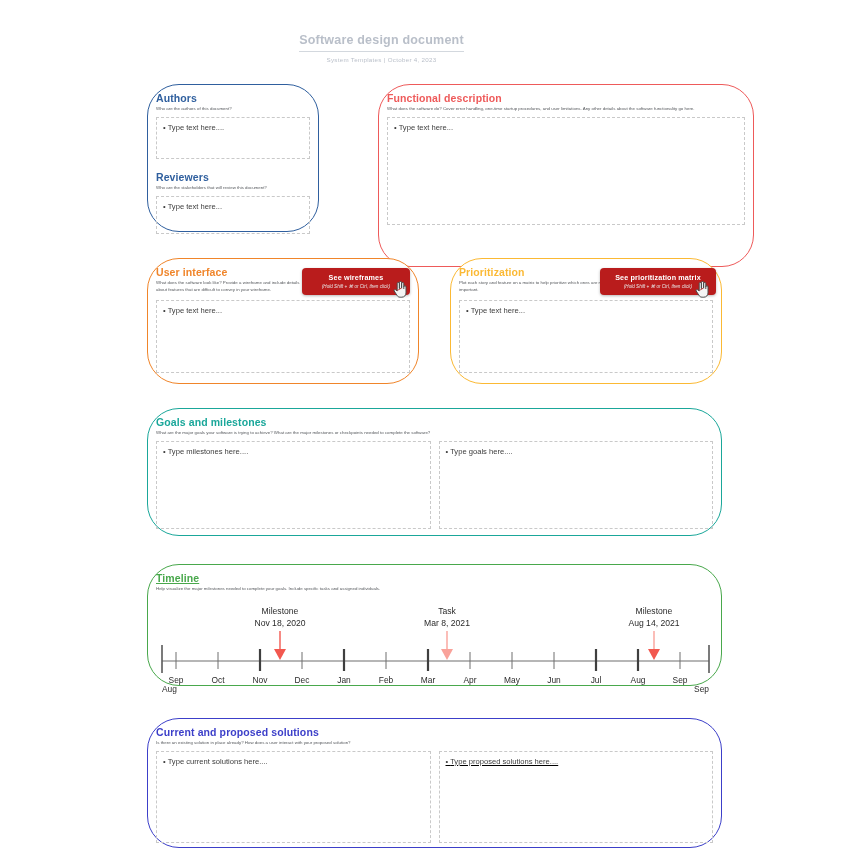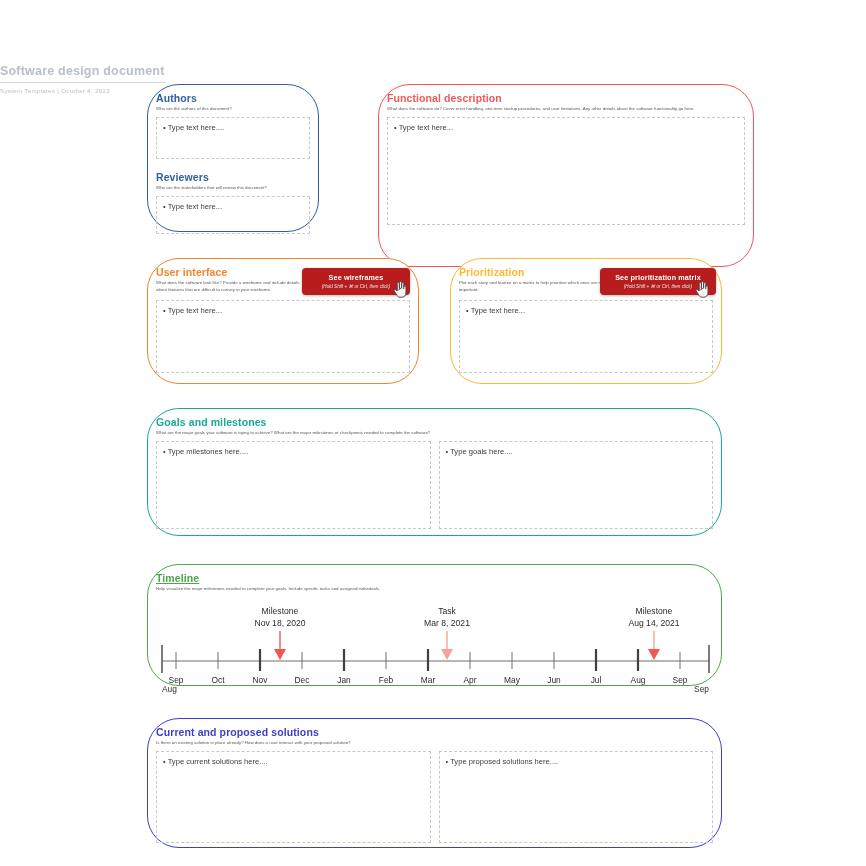--- a/index.html
+++ b/index.html
@@ -6,21 +6,21 @@
   body{
     width:866px;height:866px;
     background:#ffffff;
     font-family:"Liberation Sans", sans-serif;
     -webkit-font-smoothing:antialiased;
     overflow:hidden;
   }
   .page{position:relative;width:866px;height:866px;}
 
   
-  .doc-header{position:absolute;left:0;top:30px;width:763px;margin-top:31px;}
+  .doc-header{position:absolute;left:0;top:30px;width:763px;text-align:center;}
   .doc-title{
     font-size:12.5px;font-weight:bold;color:#b9bfc9;letter-spacing:.2px;
     padding-bottom:4px;display:inline-block;border-bottom:1px solid #d3d8de;
     min-width:145px;
   }
   .doc-sub{margin-top:4px;font-size:6.2px;color:#b9bfc9;letter-spacing:.3px;}
 
   
   .card{position:absolute;box-sizing:border-box;background:#fff;border-radius:32px;}
   .card-title{font-size:10.5px;font-weight:bold;letter-spacing:.1px;margin:0;}
@@ -212,19 +212,19 @@
     </div>
   </div>
 
   <div class="card c-indigo pad-in" style="left:147px;top:718px;width:575px;height:130px;">
     <div class="card-title t-indigo">Current and proposed solutions</div>
     <div class="card-desc">Is there an existing solution in place already? How does a user interact with your proposed solution?</div>
     <div class="split">
       <div class="field" style="height:92px;">
         <div class="ph">Type current solutions here....</div>
       </div>
-      <div class="field" style="height:92px;">
+      <div class="field" style="height:92px;text-decoration:underline;">
         <div class="ph">Type proposed solutions here....</div>
       </div>
     </div>
   </div>
 
 </div>
 
 </body></html>

